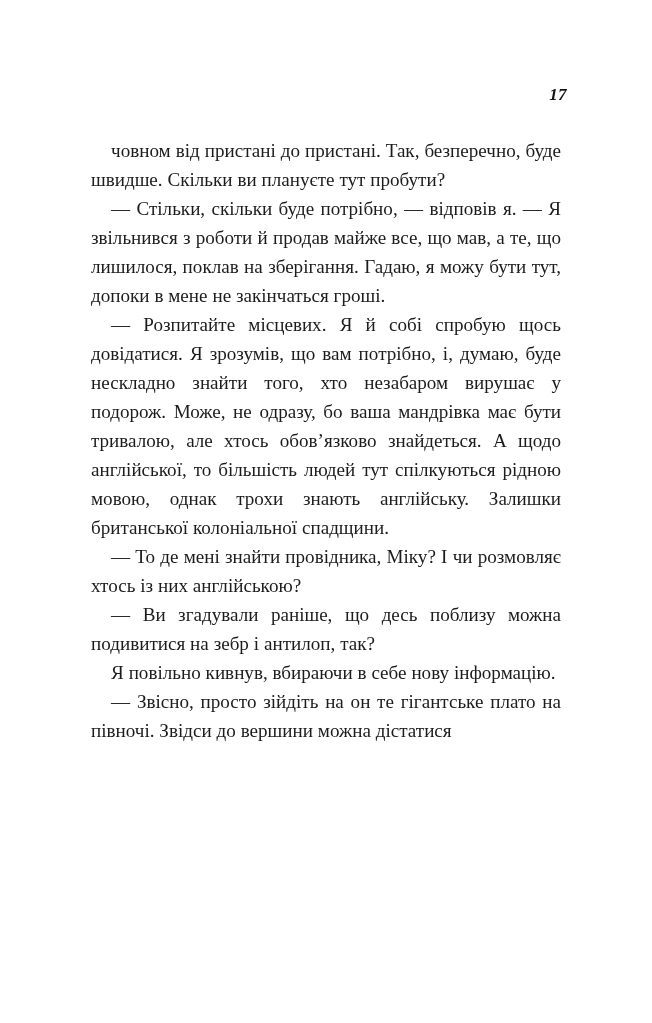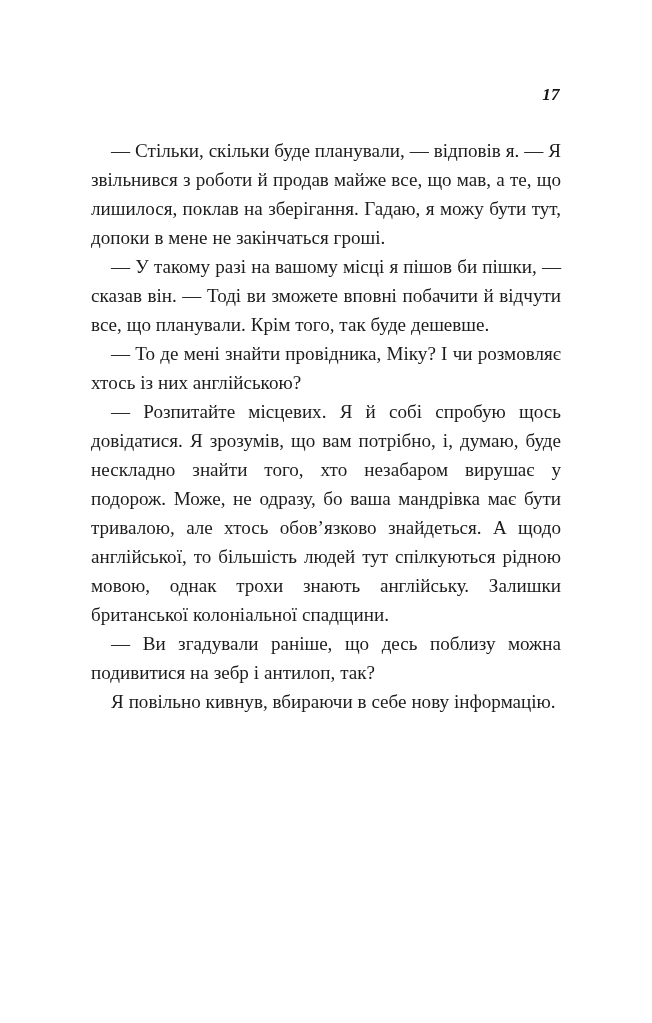--- a/index.html
+++ b/index.html
@@ -31,20 +31,21 @@
     left: 0;
     width: 560px;
     text-align: right;
     font-family: "Liberation Serif", "DejaVu Serif", serif;
     font-style: italic;
     font-weight: 700;
     font-size: 17px;
     letter-spacing: 0.4px;
     color: #151515;
     line-height: 1;
+    padding-left: 7px;
   }
 
   
   .textblock {
     position: absolute;
     left: 91px;
     top: 136px;
     width: 470px;
     font-size: 19.1px;
     line-height: 29px;
@@ -66,21 +67,22 @@
   }
 </style>
 </head>
 <body>
 
 <div class="page">
 
   <div class="folio">17</div>
 
   <div class="textblock">
-    <p>— Стільки, скільки буде планували, — відповів я. — Я звільнився з роботи й продав майже все, що мав, а те, що лишилося, поклав на зберігання. Гадаю, я можу бути тут, допоки в мене не закінчаться гроші.</p>
-    <p>— У такому разі на вашому місці я пішов би пішки, — сказав він. — Тоді ви зможете вповні побачити й відчути все, що планували. Крім того, так буде дешевше.</p>
+    <p>човном від пристані до пристані. Так, безперечно, буде швидше. Скільки ви плануєте тут пробути?</p>
+    <p>— Стільки, скільки буде потрібно, — відповів я. — Я звільнився з роботи й продав майже все, що мав, а те, що лишилося, поклав на зберігання. Гадаю, я можу бути тут, допоки в мене не закінчаться гроші.</p>
+    <p>— Розпитайте місцевих. Я й собі спробую щось довідатися. Я зрозумів, що вам потрібно, і, думаю, буде нескладно знайти того, хто незабаром вирушає у подорож. Може, не одразу, бо ваша мандрівка має бути тривалою, але хтось обов’язково знайдеться. А щодо англійської, то більшість людей тут спілкуються рідною мовою, однак трохи знають англійську. Залишки британської колоніальної спадщини.</p>
     <p>— То де мені знайти провідника, Міку? І чи розмовляє хтось із них англійською?</p>
-    <p>— Розпитайте місцевих. Я й собі спробую щось довідатися. Я зрозумів, що вам потрібно, і, думаю, буде нескладно знайти того, хто незабаром вирушає у подорож. Може, не одразу, бо ваша мандрівка має бути тривалою, але хтось обов’язково знайдеться. А щодо англійської, то більшість людей тут спілкуються рідною мовою, однак трохи знають англійську. Залишки британської колоніальної спадщини.</p>
     <p>— Ви згадували раніше, що десь поблизу можна подивитися на зебр і антилоп, так?</p>
     <p>Я повільно кивнув, вбираючи в себе нову інформацію.</p>
+    <p>— Звісно, просто зійдіть на он те гігантське плато на півночі. Звідси до вершини можна дістатися</p>
   </div>
 
 </div>
 
 </body></html>

